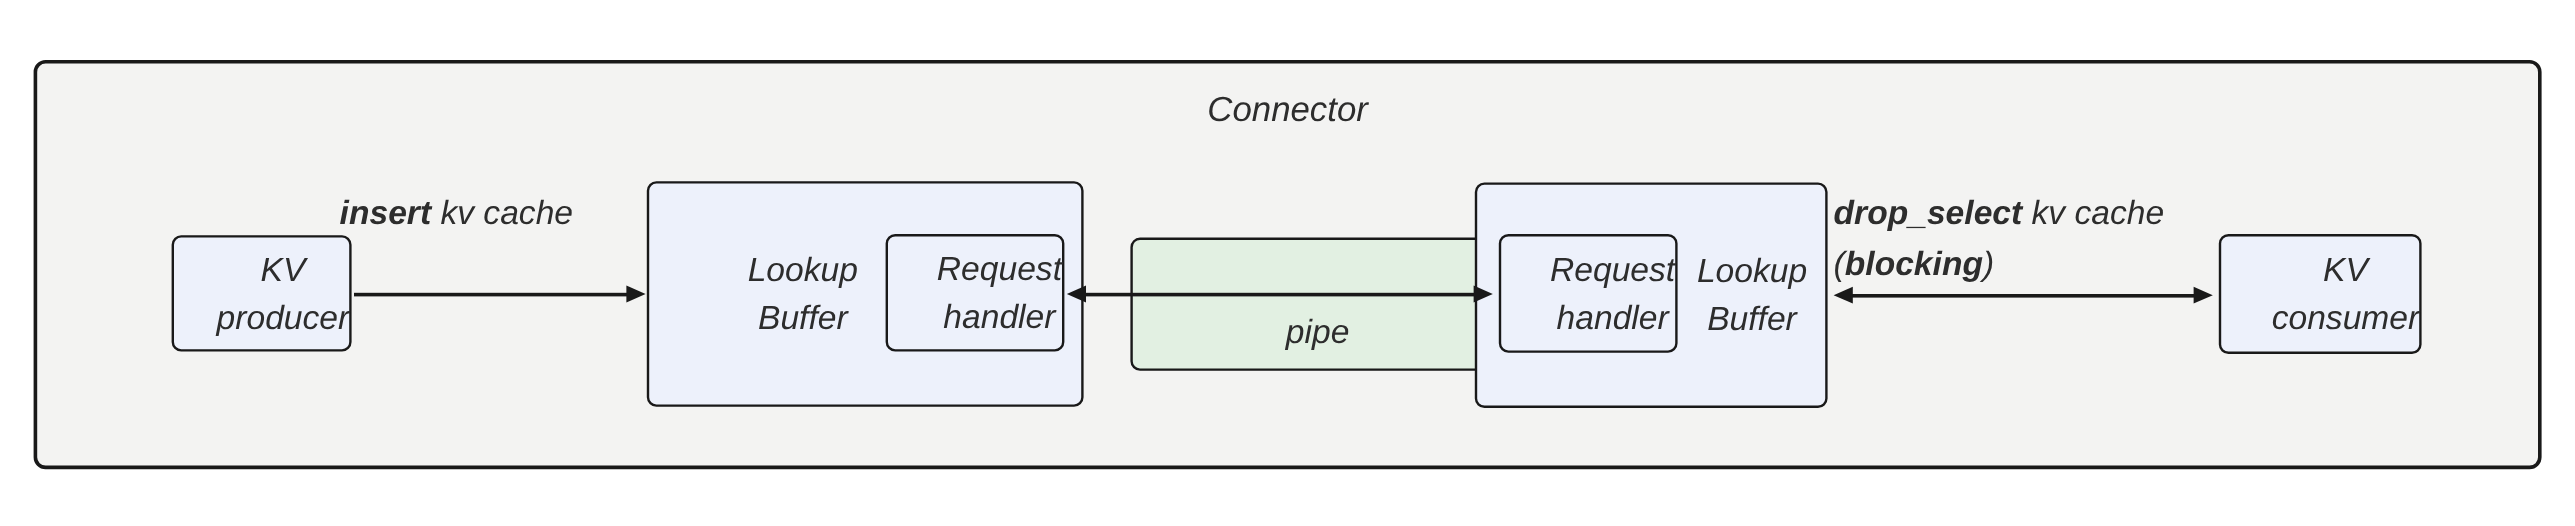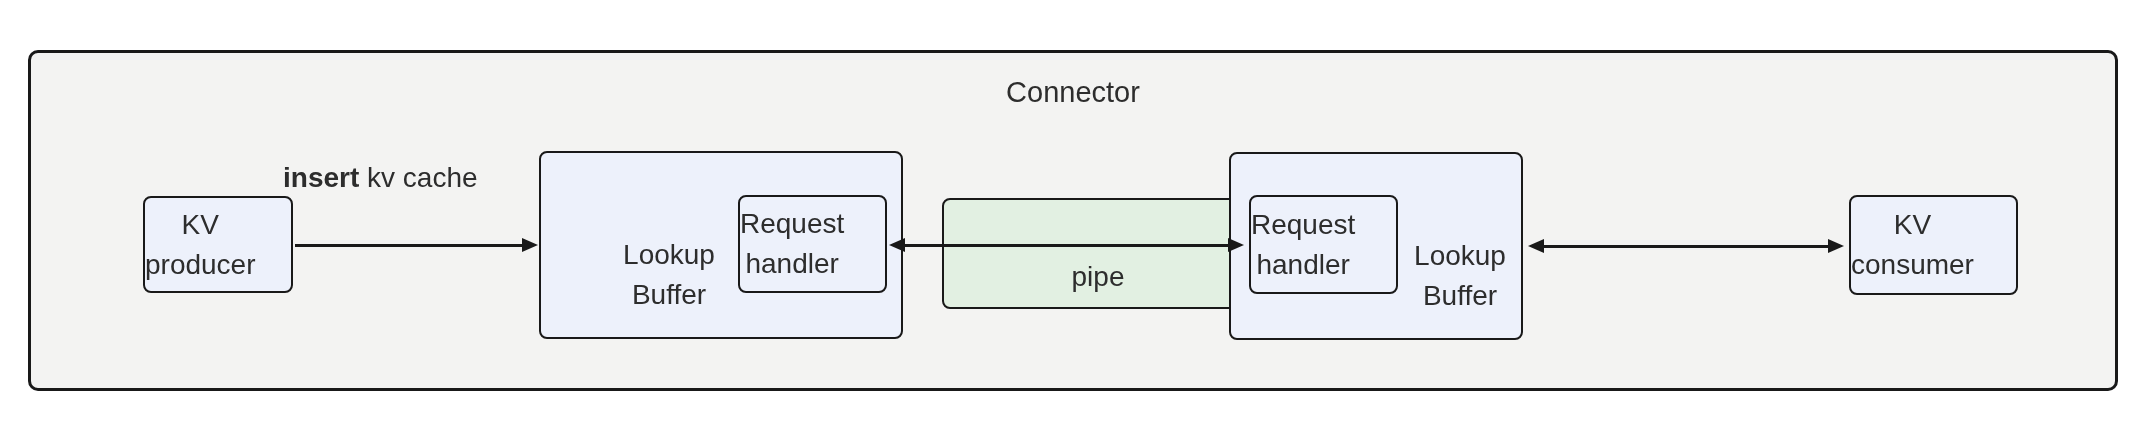--- a/index.html
+++ b/index.html
@@ -2,55 +2,55 @@
 <html style="--container-fill: #f3f3f2; --node-fill: #edf1fb; --pipe-fill: #e2f0e2; --border: #191919; --text: #2d2d2d;"><head>
 <meta charset="utf-8">
 <style>
   :root{
     --container-fill:#f3f3f2;
     --node-fill:#edf1fb;
     --pipe-fill:#e2f0e2;
     --border:#191919;
     --text:#2d2d2d;
   }
-  *{box-sizing:border-box;margin:0;padding:0;}
+  *{box-sizing:border-box;margin:0;padding:0;font-style:italic;}
   html,body{background:#ffffff;}
   body{font-family:"Liberation Sans","DejaVu Sans",sans-serif;color:var(--text);}
   #canvas{position:relative;width:2146px;height:438px;background:#ffffff;overflow:hidden;}
 
   .container-box{
     position:absolute;left:28px;top:50px;width:2090px;height:341px;
     background:var(--container-fill);
     border:3px solid var(--border);
     border-radius:10px;
   }
   .container-title{
     position:absolute;left:28px;top:76px;width:2090px;
     text-align:center;font-size:29px;line-height:32px;color:var(--text);
   }
 
   .node{
     position:absolute;
     background:var(--node-fill);
     border:2.5px solid var(--border);
     border-radius:8px;
-    display:flex;align-items:center;justify-content:flex-start;
+    display:flex;align-items:center;justify-content:flex-end;
     text-align:center;white-space:pre-line;
     font-size:28px;line-height:40px;color:var(--text);
     z-index:2;
   }
   .node-kv-producer{left:143px;top:196px;width:150px;height:97px;}
   .node-kv-consumer{left:1849px;top:195px;width:169px;height:100px;}
 
   .node-lookup-left{left:539px;top:151px;width:364px;height:188px;display:block;}
   .node-lookup-right{left:1229px;top:152px;width:294px;height:188px;display:block;}
   .lookup-label{
     position:absolute;top:0;height:100%;
     display:flex;align-items:center;justify-content:center;
-    text-align:center;white-space:pre-line;font-size:28px;line-height:40px;margin-top:30px;
+    text-align:center;white-space:pre-line;font-size:28px;line-height:40px;
   }
   .node-lookup-left .lookup-label{left:18px;width:220px;}
   .node-lookup-right .lookup-label{left:158px;width:142px;}
 
   .node-request-left{left:738px;top:195px;width:149px;height:98px;}
   .node-request-right{left:1249px;top:195px;width:149px;height:99px;}
 
   .node-pipe{
     left:942px;top:198px;width:312px;height:111px;
     background:var(--pipe-fill);display:block;z-index:1;
@@ -122,20 +122,22 @@
   <div class="node node-request-right">
     <span>Request
 handler</span>
   </div>
 
   <div class="arrow arrow-dropselect">
     <span class="head head-left"></span>
     <span class="head head-right"></span>
   </div>
   <div class="edge-label edge-label-dropselect">
+    <div><span class="b">drop_select</span><span> kv cache</span></div>
+    <div><span>(</span><span class="b">blocking</span><span>)</span></div>
   </div>
 
   <div class="node node-kv-consumer">
     <span>KV
 consumer</span>
   </div>
 
 </div>
 
 </body></html>

